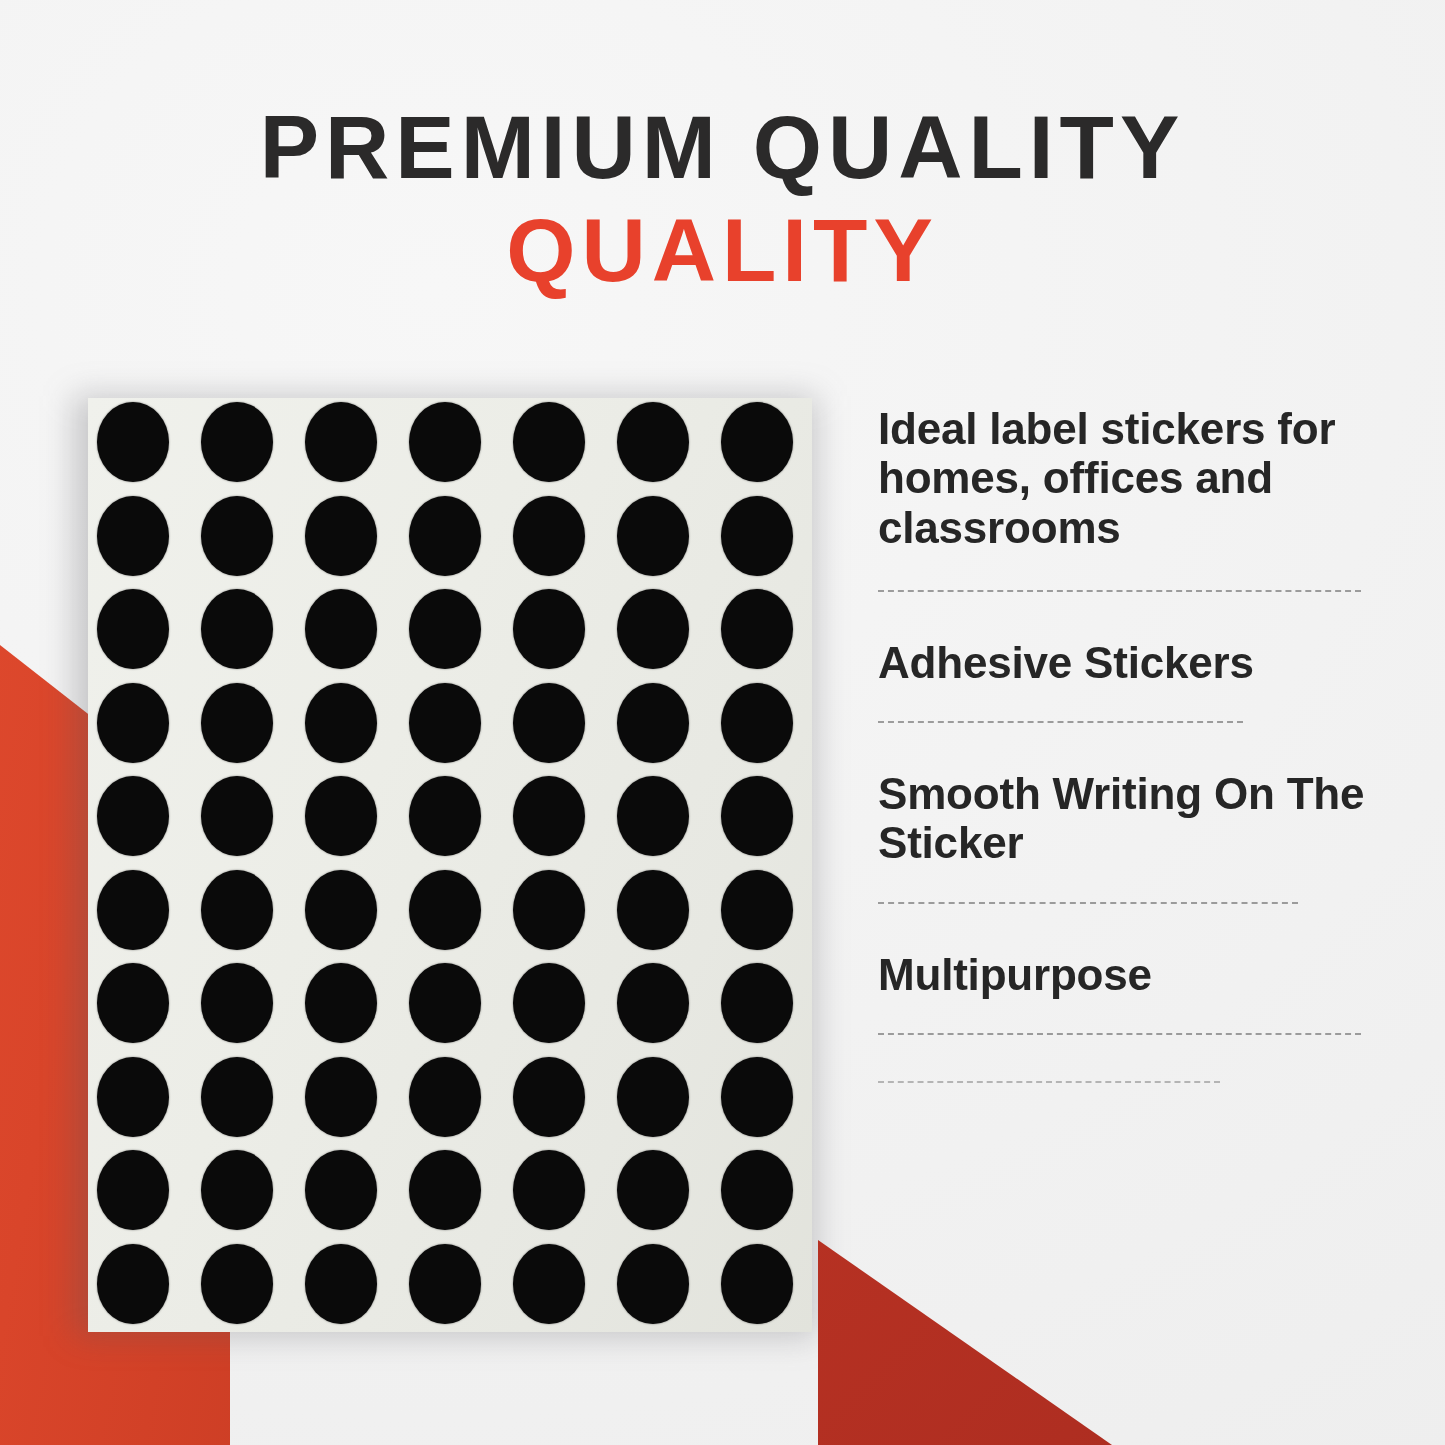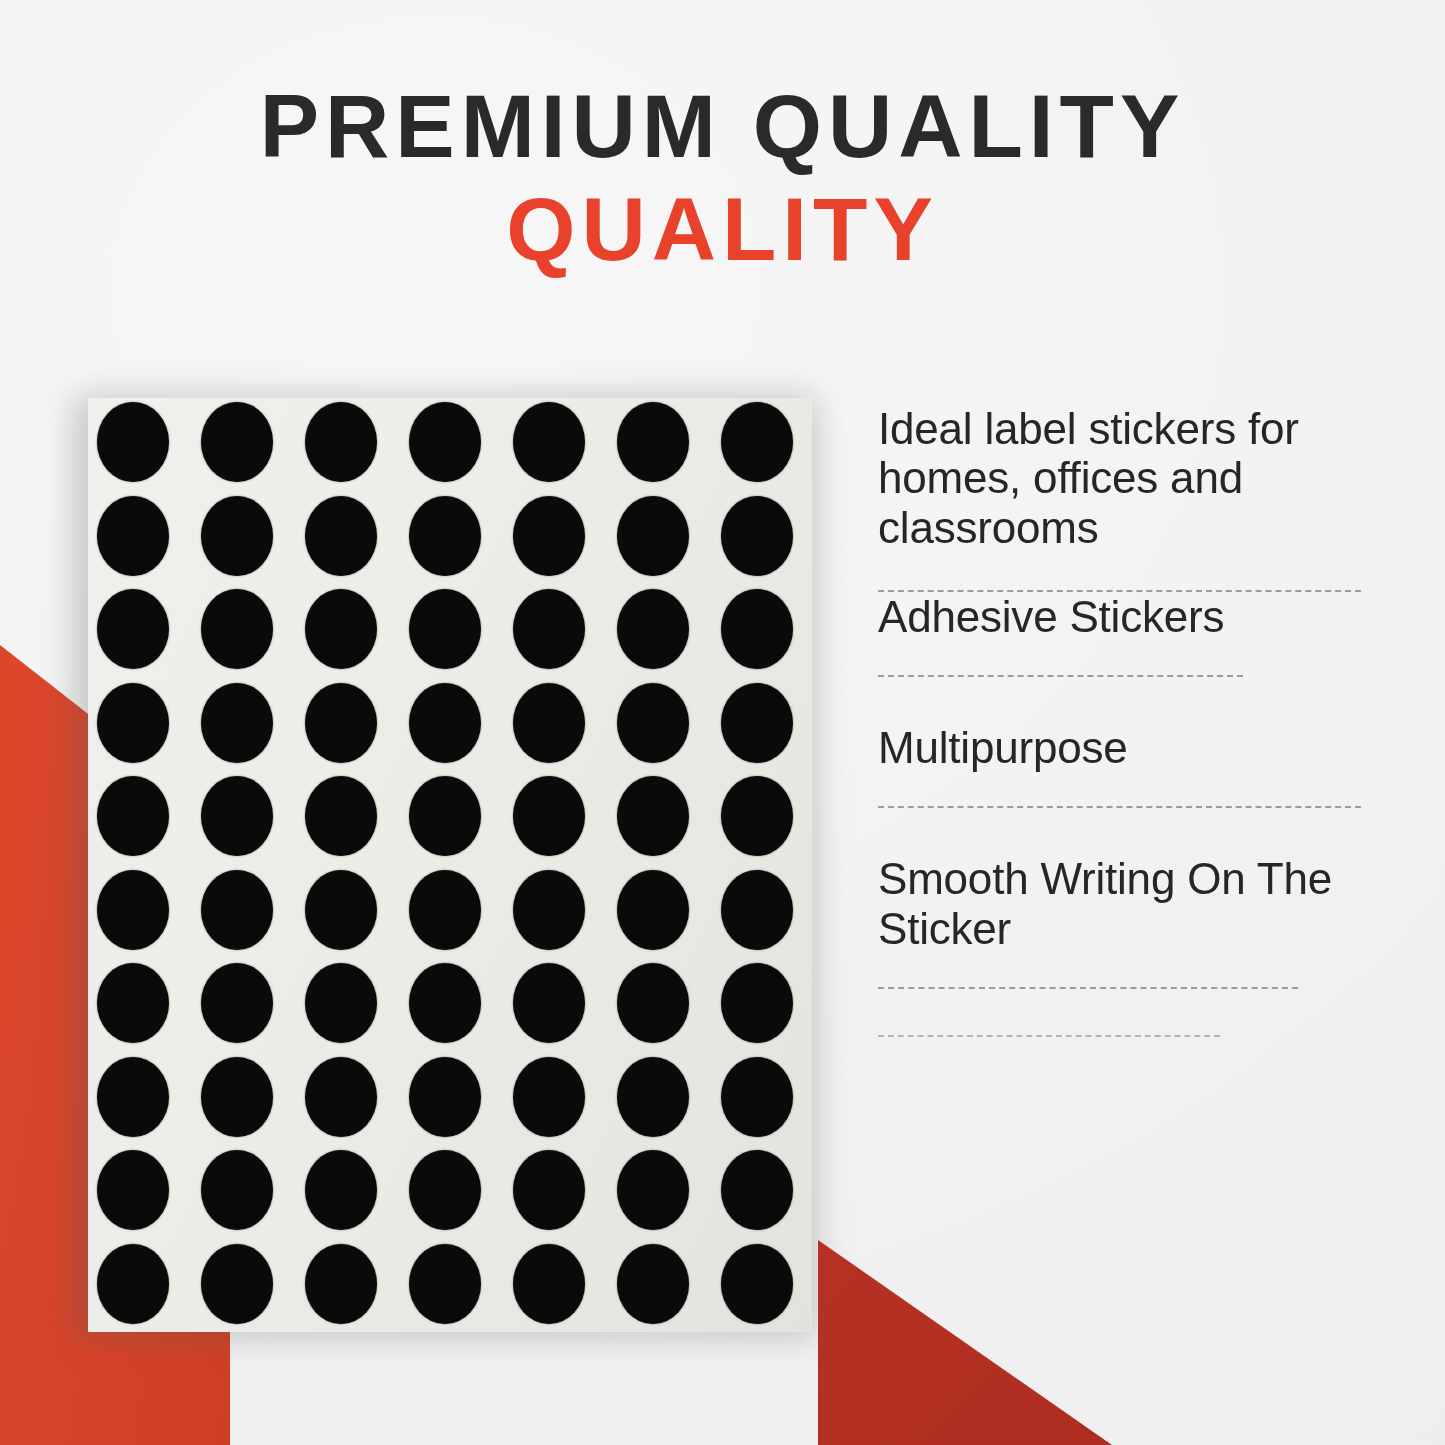--- a/index.html
+++ b/index.html
@@ -32,21 +32,21 @@
     left: 740px; top: 1180px;
     width: 705px; height: 265px;
     background: linear-gradient(135deg, #b83223 0%, #af2e21 60%, #a52a1e 100%);
     clip-path: polygon(78px 60px, 78px 265px, 372px 265px);
     z-index: 4;
   }
 
   
   .heading-block {
     position: absolute;
-    left: 0; top: 82px;
+    left: 0; top: 103px;
     width: 1445px;
     text-align: center;
     z-index: 6;
   }
   .heading-line1 {
     font-size: 89px;
     font-weight: 700;
     letter-spacing: 6px;
     color: #2b2a2a;
     line-height: 1.0;
@@ -96,21 +96,21 @@
 
   
   .features {
     position: absolute;
     left: 878px; top: 404px;
     width: 500px;
     z-index: 6;
   }
   .feature-text {
     font-size: 44px;
-    font-weight: 400;
+    font-weight: 700;
     color: #262626;
     line-height: 1.12;
     letter-spacing: -0.2px;
   }
   .sep {
     height: 0;
     border-top: 2px dashed #8d8d8d;
     opacity: 0.85;
   }
   .sep-w-full { width: 483px; }
@@ -206,30 +206,30 @@
       </div>
   </div>
 
   <div class="red-bottom-right"></div>
 
   <div class="features" id="features">
       <div>
         <div class="feature-text">Ideal label stickers for homes, offices and classrooms</div>
         <div class="sep sep-w-full" style="margin-top: 38px;"></div>
       </div>
-      <div style="">
+      <div style="margin-top: 46px;">
         <div class="feature-text">Adhesive Stickers</div>
         <div class="sep sep-w-short" style="margin-top: 34px;"></div>
       </div>
       <div style="margin-top: 46px;">
+        <div class="feature-text">Smooth Writing On The Sticker</div>
+        <div class="sep sep-w-mid" style="margin-top: 34px;"></div>
+      </div>
+      <div style="margin-top: 46px;">
         <div class="feature-text">Multipurpose</div>
         <div class="sep sep-w-full" style="margin-top: 34px;"></div>
       </div>
       <div style="margin-top: 46px;">
-        <div class="feature-text">Smooth Writing On The Sticker</div>
-        <div class="sep sep-w-mid" style="margin-top: 34px;"></div>
-      </div>
-      <div style="margin-top: 46px;">
         <div class="sep sep-w-xshort" style="margin-top: 40px;"></div>
       </div>
     </div>
 
 </div>
 
 </body></html>

